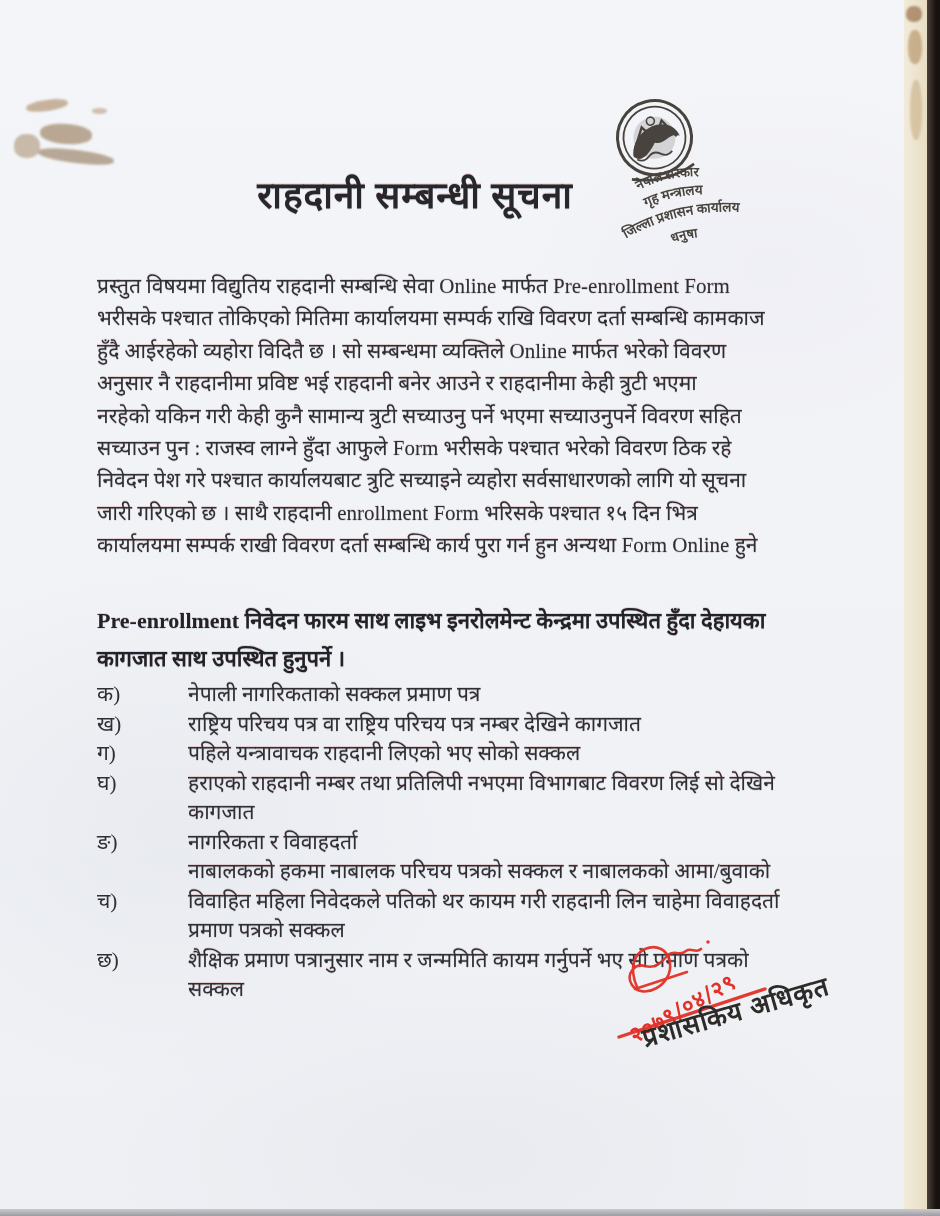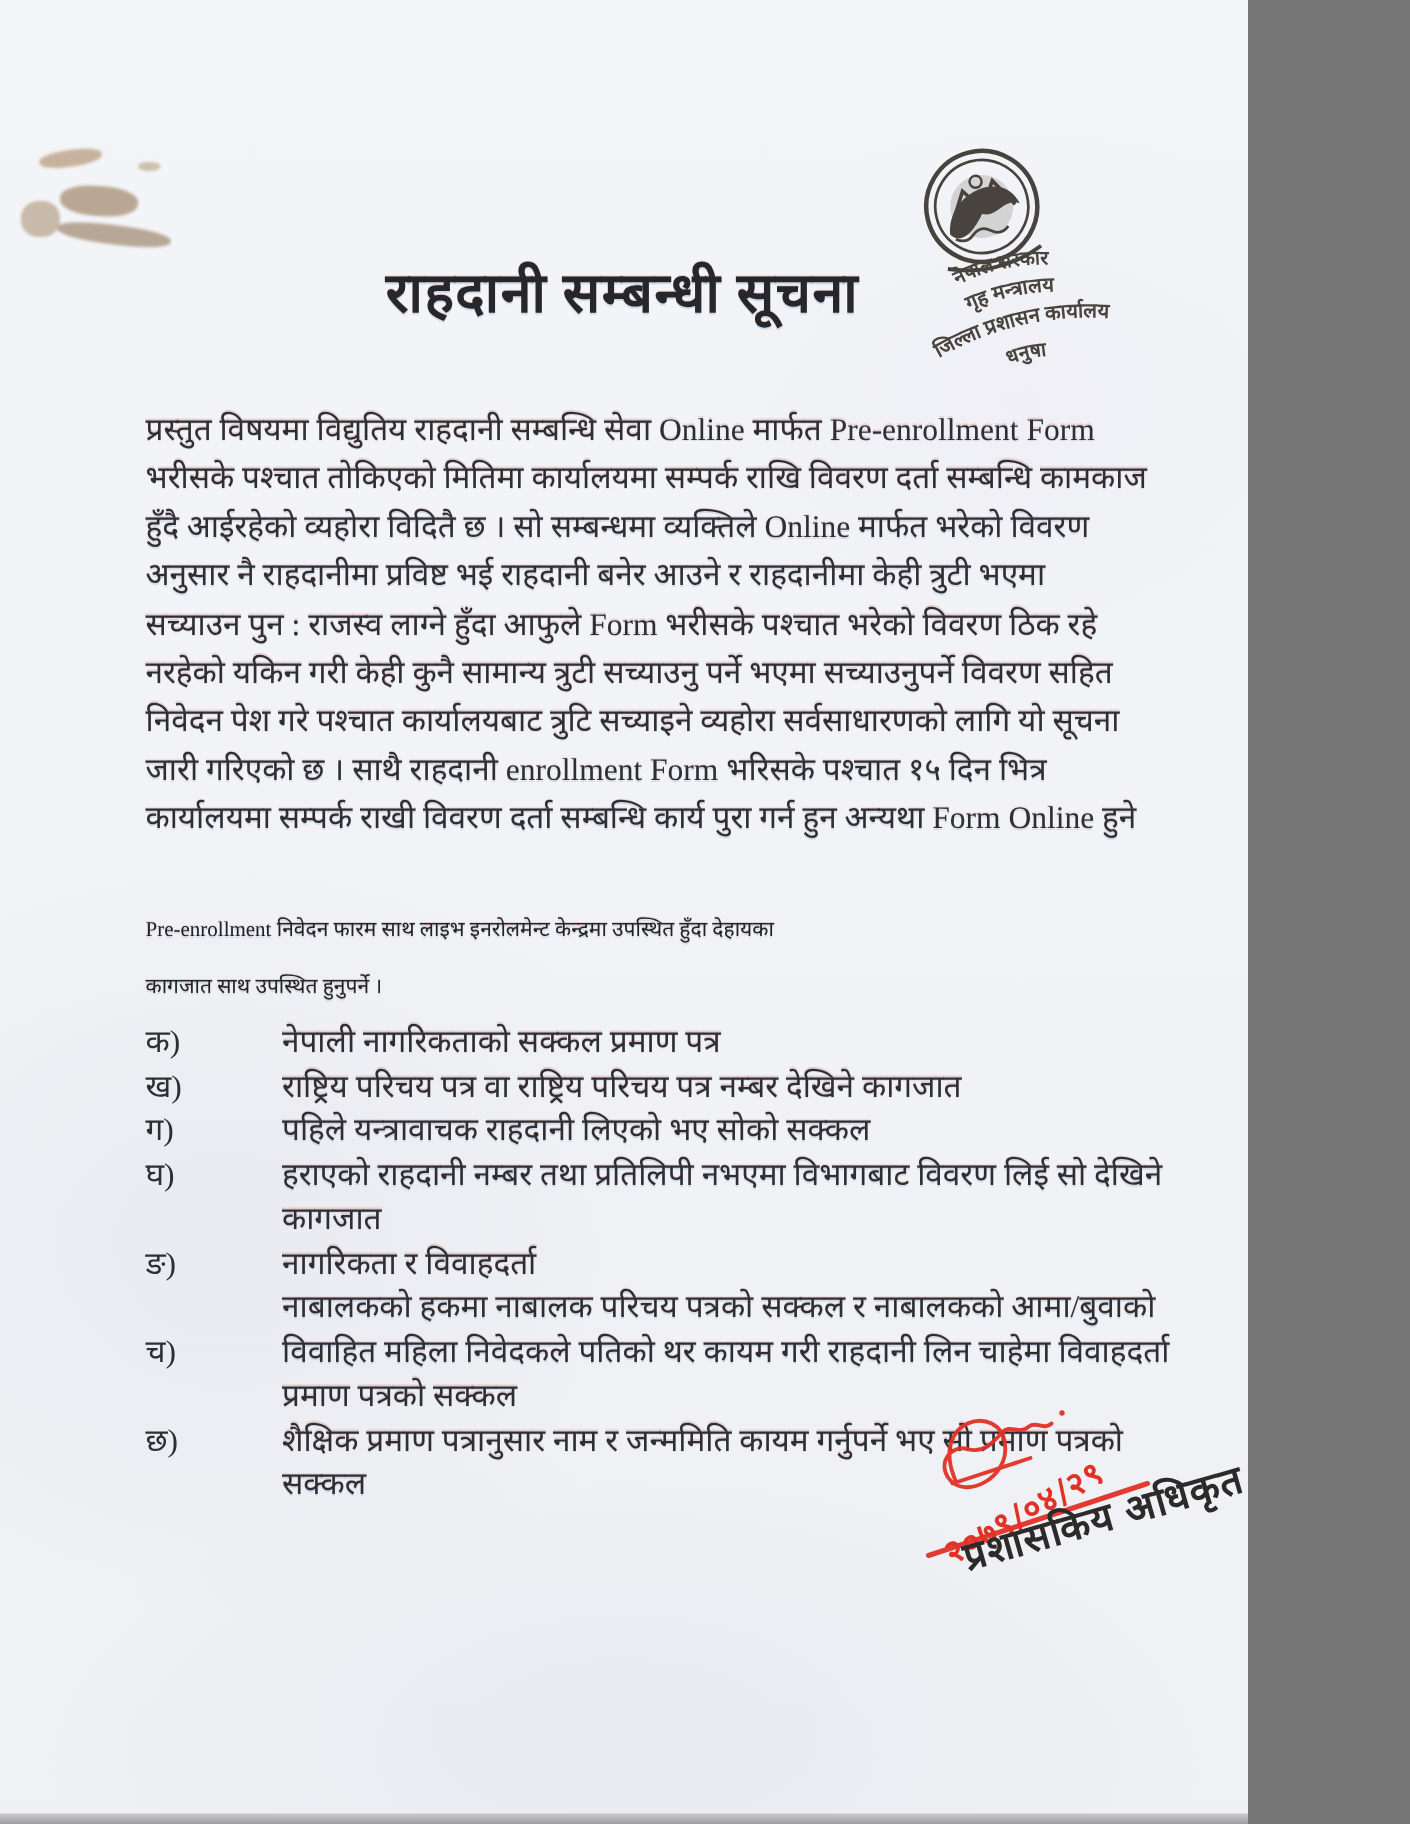--- a/index.html
+++ b/index.html
@@ -1,37 +1,37 @@
 <!DOCTYPE html>
 <html><head>
 <meta charset="utf-8">
 <style>
   html,body{margin:0;padding:0;background:#777;}
   .page{
-    position:relative;width:832px;height:1216px;overflow:hidden;
+    position:relative;width:940px;height:1216px;overflow:hidden;
     font-family:"Liberation Serif","DejaVu Serif",serif;
     color:#2e2e33;
     background:
       radial-gradient(ellipse 420px 300px at 82% 22%, rgba(232,230,242,.35), transparent 60%),
       radial-gradient(ellipse 520px 420px at 18% 68%, rgba(223,226,234,.45), transparent 60%),
       radial-gradient(ellipse 600px 300px at 50% 95%, rgba(228,229,236,.5), transparent 65%),
       linear-gradient(#f4f5f8,#eef0f4);
   }
   .abs{position:absolute;}
   
   .doc-title{
     left:150px;top:168px;width:530px;text-align:center;
     font-size:37px;font-weight:bold;color:#26262b;letter-spacing:1px;
     text-shadow:0 -1px 0 rgba(190,60,40,.22), 0 1px 0 rgba(50,110,170,.18);
   }
   
   .para{left:97px;top:254px;width:760px;font-size:21px;margin-top:16px;}
   .para .ln{height:32.4px;line-height:32.4px;white-space:nowrap;
     text-shadow:0 -1px 0 rgba(190,60,40,.18), 0 1px 0 rgba(50,110,170,.15);}
-  .heading{left:97px;top:602px;width:780px;font-size:14px;font-weight:normal;color:#232327;}
+  .heading{left:97px;top:602px;width:780px;font-size:22px;font-weight:bold;color:#232327;}
   .heading .ln{height:38px;line-height:38px;white-space:nowrap;
     text-shadow:0 -1px 0 rgba(190,60,40,.18), 0 1px 0 rgba(50,110,170,.15);}
   
   .doc-list{left:97px;top:680px;width:780px;font-size:21px;}
   .doc-list .item{display:flex;align-items:flex-start;}
   .doc-list .letter{width:60px;flex:0 0 60px;line-height:29.5px;}
   .doc-list .lines{flex:1;margin-left:31px;}
   .doc-list .tln{height:29.5px;line-height:29.5px;white-space:nowrap;
     text-shadow:0 -1px 0 rgba(190,60,40,.18), 0 1px 0 rgba(50,110,170,.15);}
   
@@ -94,22 +94,22 @@
       <text font-size="13.5" text-anchor="middle"><textPath href="#arc3" startOffset="50%">जिल्ला प्रशासन कार्यालय</textPath></text>
       <text font-size="13" text-anchor="middle"><textPath href="#arc4" startOffset="50%">धनुषा</textPath></text>
     </g>
   </svg>
 
   <div class="abs para">
     <div class="ln">प्रस्तुत विषयमा विद्युतिय राहदानी सम्बन्धि सेवा Online मार्फत Pre-enrollment Form</div>
     <div class="ln">भरीसके पश्चात तोकिएको मितिमा कार्यालयमा सम्पर्क राखि विवरण दर्ता सम्बन्धि कामकाज</div>
     <div class="ln">हुँदै आईरहेको व्यहोरा विदितै छ । सो सम्बन्धमा व्यक्तिले Online मार्फत भरेको विवरण</div>
     <div class="ln">अनुसार नै राहदानीमा प्रविष्ट भई राहदानी बनेर आउने र राहदानीमा केही त्रुटी भएमा</div>
+    <div class="ln">नरहेको यकिन गरी केही कुनै सामान्य त्रुटी सच्याउनु पर्ने भएमा सच्याउनुपर्ने विवरण सहित</div>
     <div class="ln">सच्याउन पुन : राजस्व लाग्ने हुँदा आफुले Form भरीसके पश्चात भरेको विवरण ठिक रहे</div>
-    <div class="ln">नरहेको यकिन गरी केही कुनै सामान्य त्रुटी सच्याउनु पर्ने भएमा सच्याउनुपर्ने विवरण सहित</div>
     <div class="ln">निवेदन पेश गरे पश्चात कार्यालयबाट त्रुटि सच्याइने व्यहोरा सर्वसाधारणको लागि यो सूचना</div>
     <div class="ln">जारी गरिएको छ । साथै राहदानी enrollment Form भरिसके पश्चात १५ दिन भित्र</div>
     <div class="ln">कार्यालयमा सम्पर्क राखी विवरण दर्ता सम्बन्धि कार्य पुरा गर्न हुन अन्यथा Form Online हुने</div>
   </div>
 
   <div class="abs heading">
     <div class="ln">Pre-enrollment निवेदन फारम साथ लाइभ इनरोलमेन्ट केन्द्रमा उपस्थित हुँदा देहायका</div>
     <div class="ln">कागजात साथ उपस्थित हुनुपर्ने ।</div>
   </div>
 

